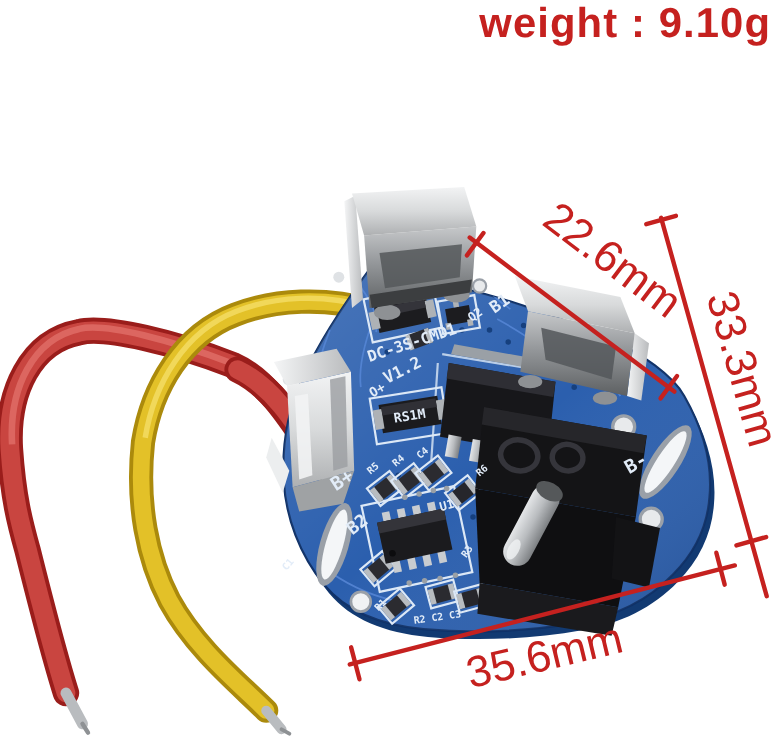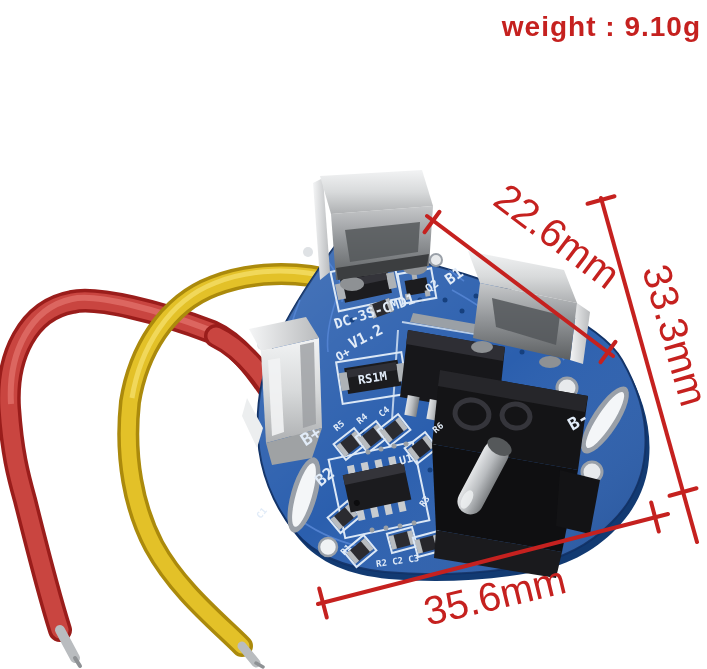--- a/index.html
+++ b/index.html
@@ -1,18 +1,18 @@
 <!DOCTYPE html>
 <html><head>
 <meta charset="utf-8">
 <style>
   html,body{margin:0;padding:0;background:#ffffff;}
   #canvas{position:relative;width:707px;height:669px;background:#ffffff;overflow:hidden;
           font-family:"Liberation Sans",sans-serif;}
-  #weight-label{position:absolute;top:11px;right:6px;font-size:28px;font-weight:bold;
+  #weight-label{position:absolute;top:1px;right:6px;font-size:38px;font-weight:bold;
                 color:#c5211f;letter-spacing:1px;white-space:pre;}
   svg{position:absolute;left:0;top:0;}
   .dim-text{fill:#c5211f;font-family:"Liberation Sans",sans-serif;font-size:40px;font-weight:500;}
   .silk{fill:#e2ecf8;font-family:"DejaVu Sans Mono",monospace;font-weight:bold;}
   .dimline{stroke:#c5211f;stroke-width:4;stroke-linecap:round;fill:none;}
 </style>
 </head>
 <body>
 
 <div id="canvas">

